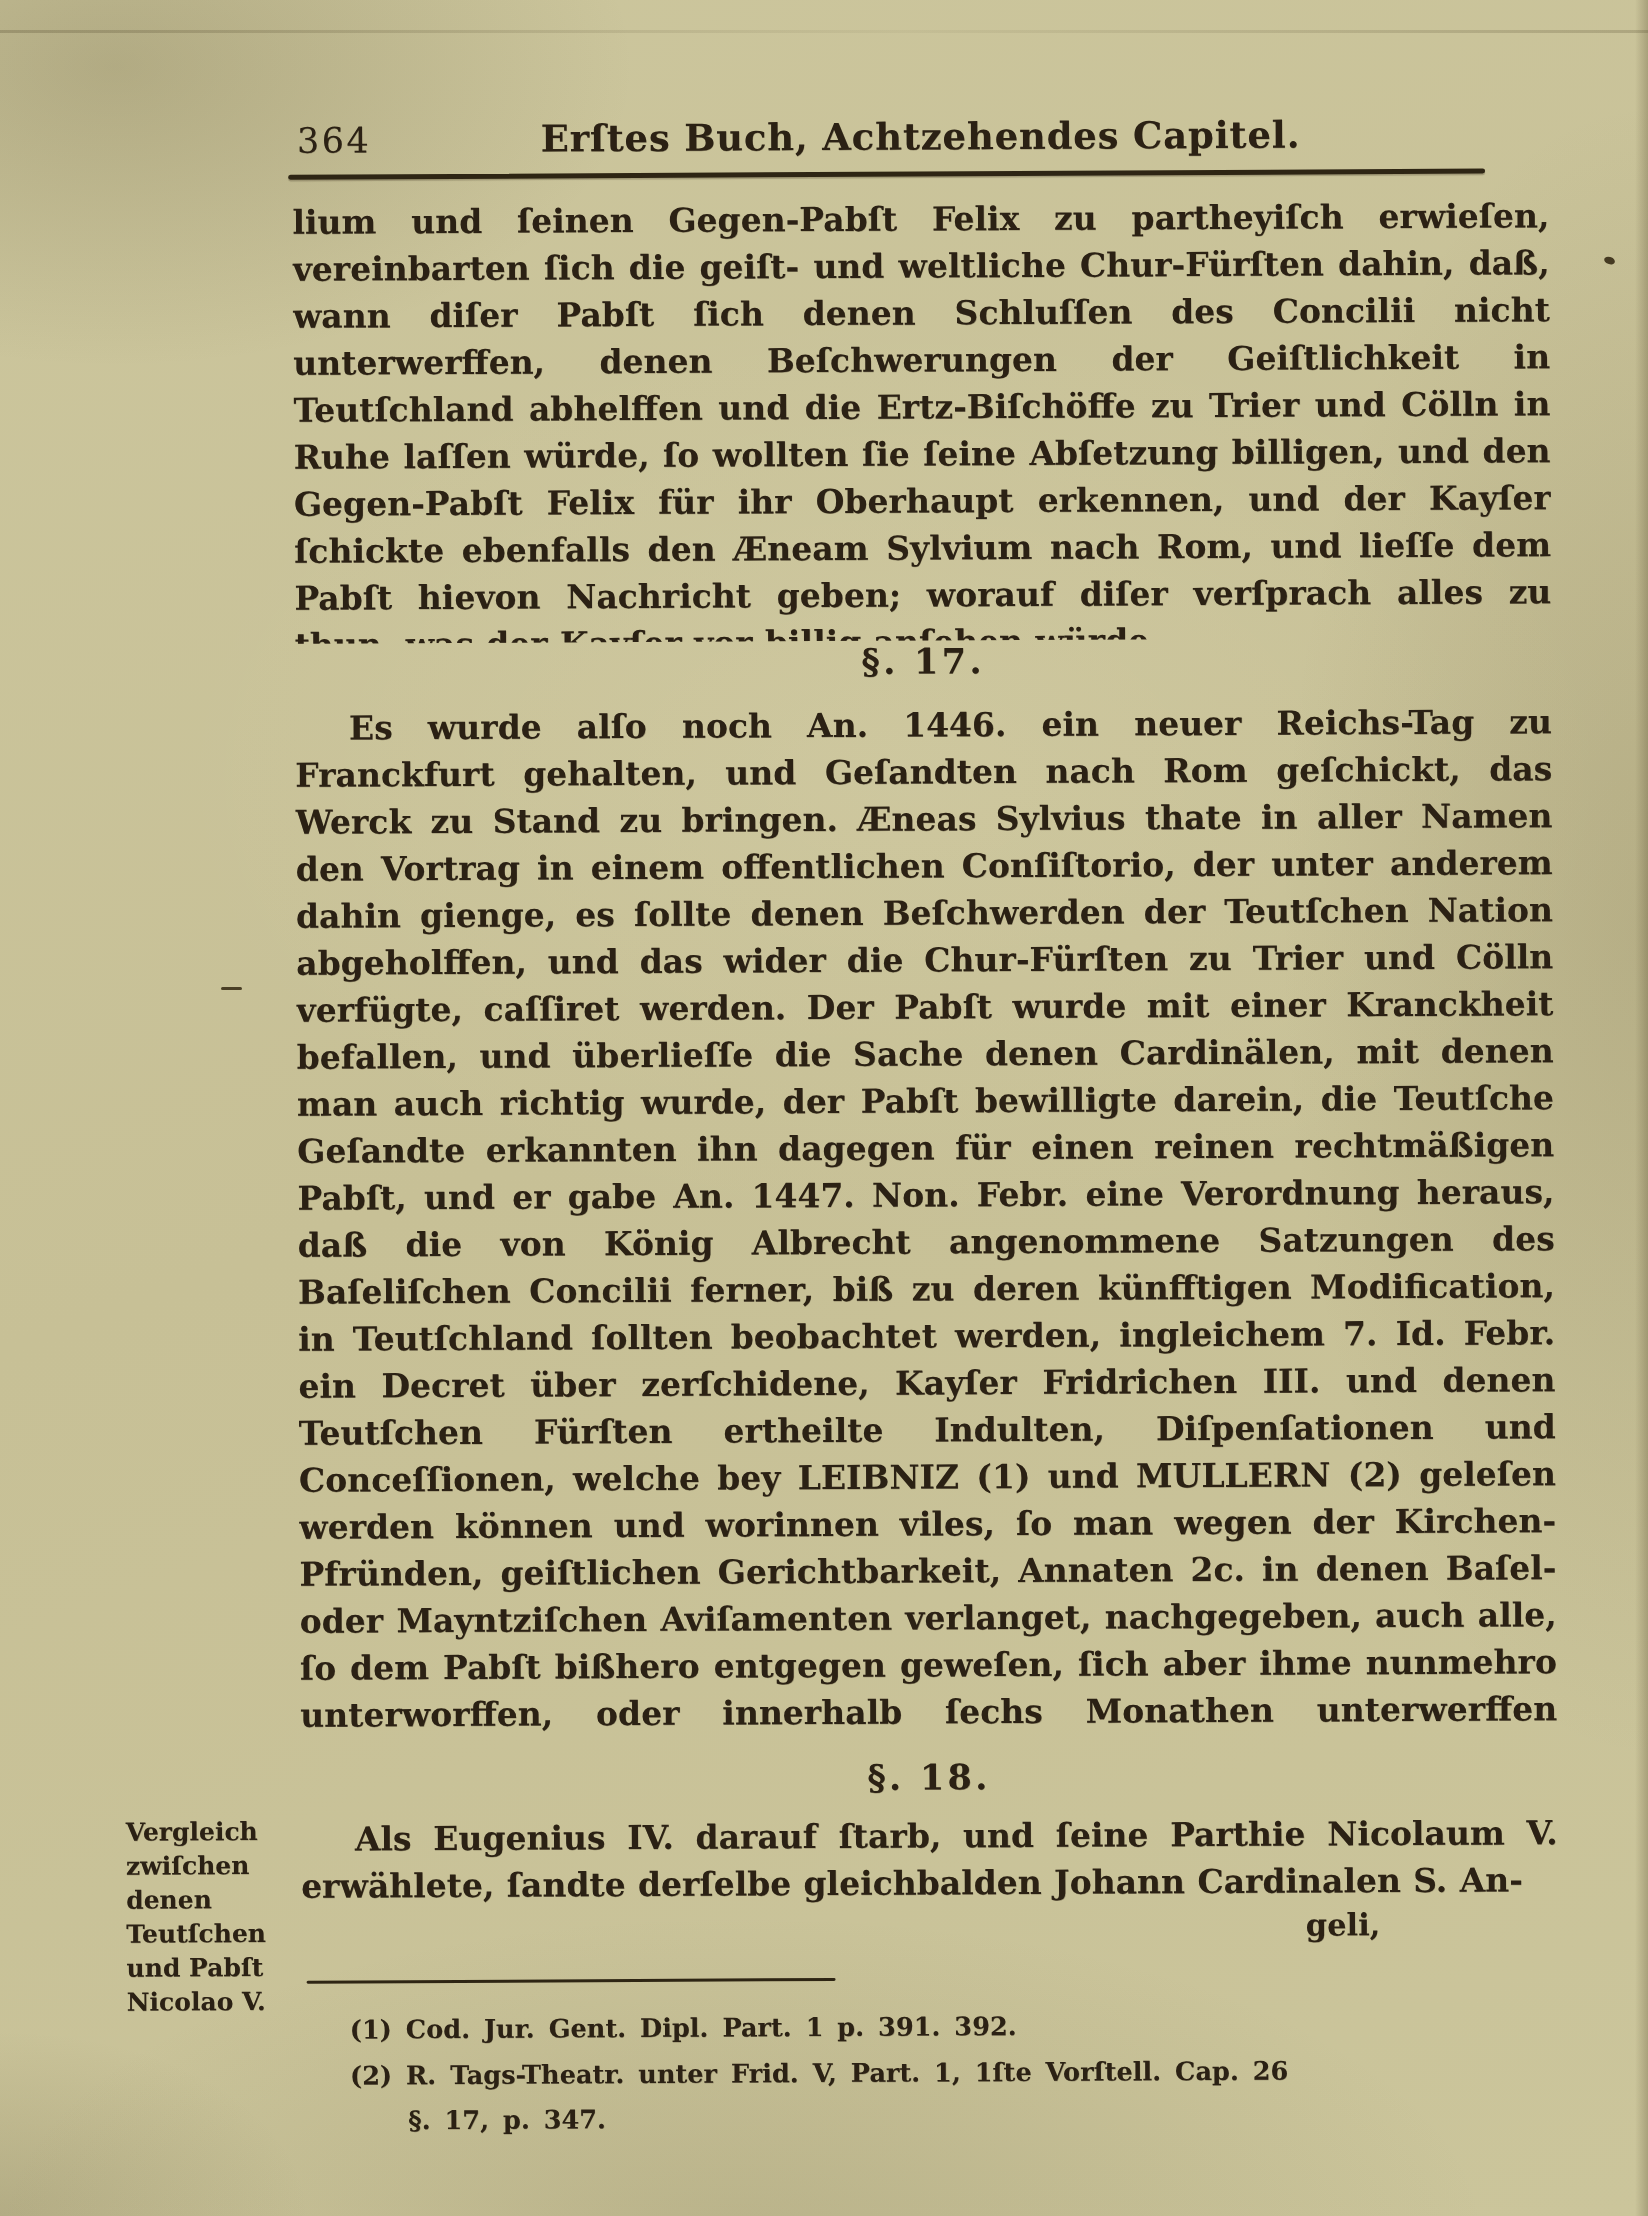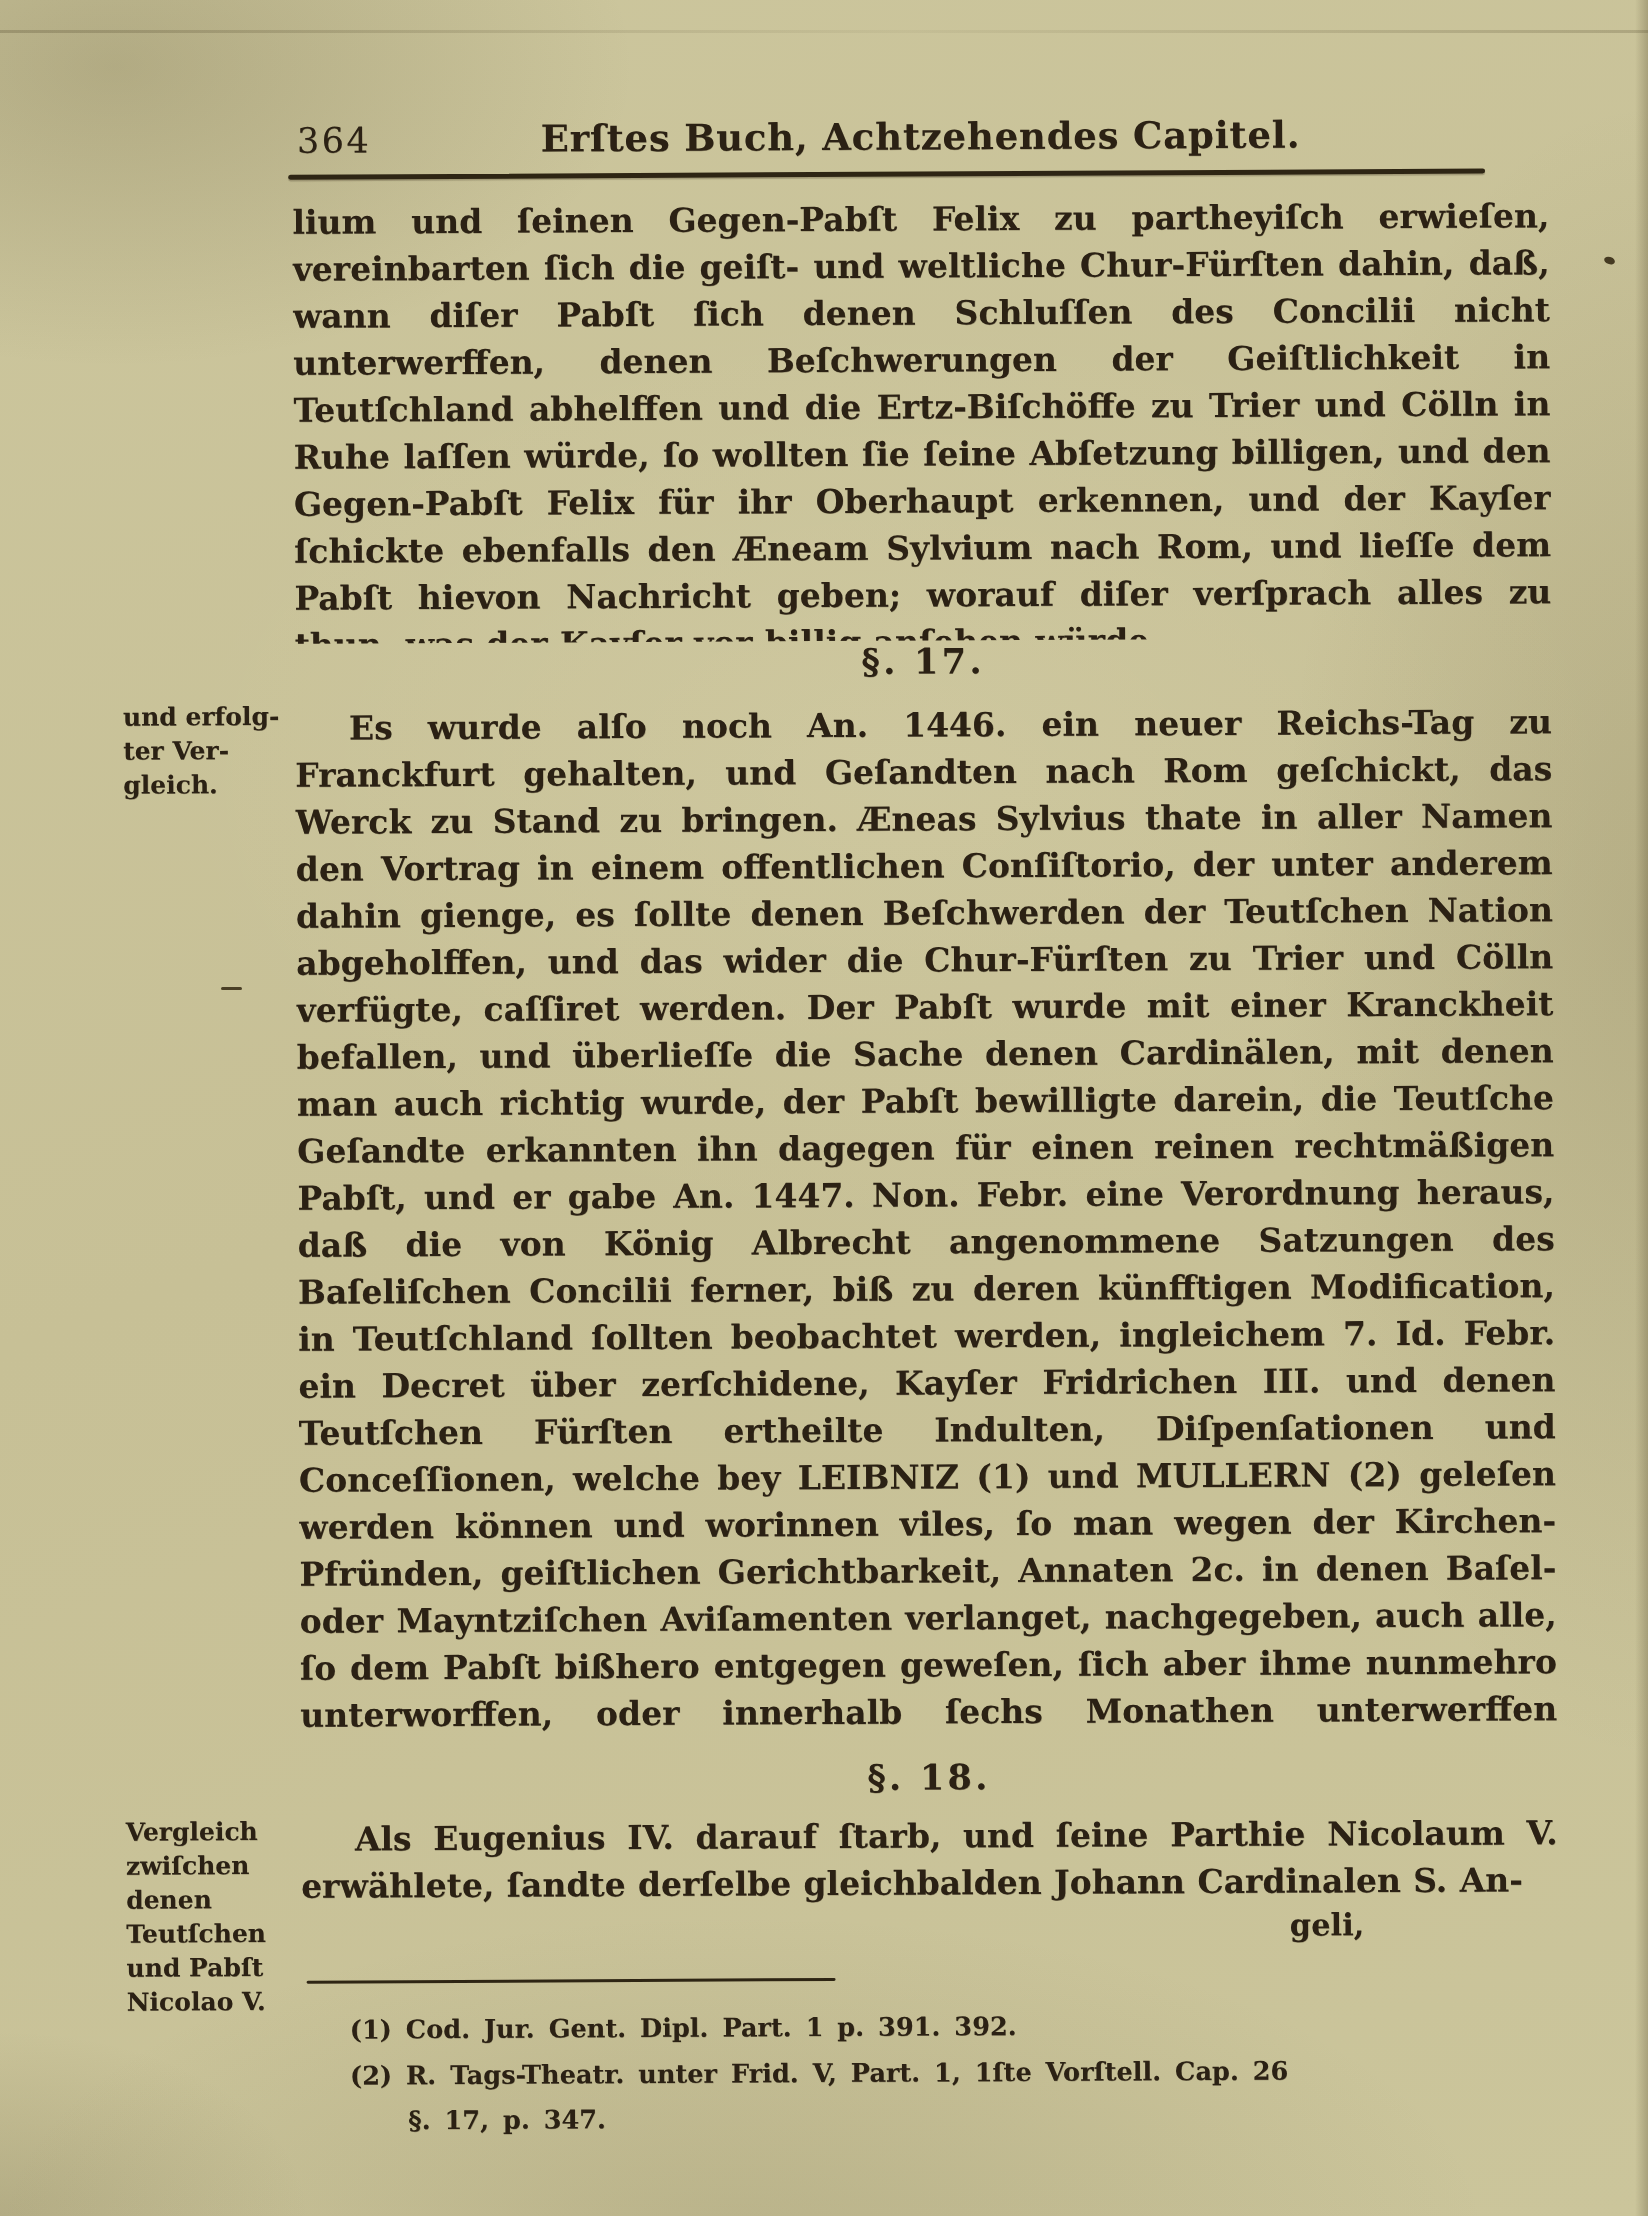--- a/index.html
+++ b/index.html
@@ -77,21 +77,21 @@
   .para-3 { top: 1813px; height: 97px; text-indent: 54px; }
 
   .heading {
     position: absolute; margin: 0; width: 100%;
     text-align: center; font-size: 35px; font-weight: bold; letter-spacing: 3.3px;
   }
   .h-17 { top: 641px; }
   .h-18 { top: 1757px; }
 
   .catchword {
-    position: absolute; top: 1909px; right: 194px;
+    position: absolute; top: 1909px; right: 178px;
     font-size: 30.5px; font-weight: bold;
   }
 
   
   .fn-rule {
     position: absolute; top: 1978px; left: 5px; width: 529px; height: 3.3px;
     background: #2e2514; border-radius: 1.6px;
   }
   .footnote {
     position: absolute; margin: 0; width: 1170px;
@@ -120,23 +120,20 @@
 <div class="margin-mark"></div>
 
 <div class="sheet ink">
 
   <header class="page-header">
     <span class="page-number">364</span>
     <span class="running-title">Erſtes Buch, Achtzehendes Capitel.</span>
   </header>
   <div class="header-rule"></div>
 
-  <aside class="margin-note note-1">und erfolg-
-ter Ver-
-gleich.</aside>
   <aside class="margin-note note-2">Vergleich
 zwiſchen
 denen
 Teutſchen
 und Pabſt
 Nicolao V.</aside>
 
   <main class="content">
 
     <p class="para para-1">lium und ſeinen Gegen-Pabſt Felix zu partheyiſch erwieſen, vereinbarten ſich die geiſt- und weltliche Chur-Fürſten dahin, daß, wann diſer Pabſt ſich denen Schluſſen des Concilii nicht unterwerffen, denen Beſchwerungen der Geiſtlichkeit in Teutſchland abhelffen und die Ertz-Biſchöffe zu Trier und Cölln in Ruhe laſſen würde, ſo wollten ſie ſeine Abſetzung billigen, und den Gegen-Pabſt Felix für ihr Oberhaupt erkennen, und der Kayſer ſchickte ebenfalls den Æneam Sylvium nach Rom, und lieſſe dem Pabſt hievon Nachricht geben; worauf diſer verſprach alles zu thun, was der Kayſer vor billig anſehen würde.</p>

